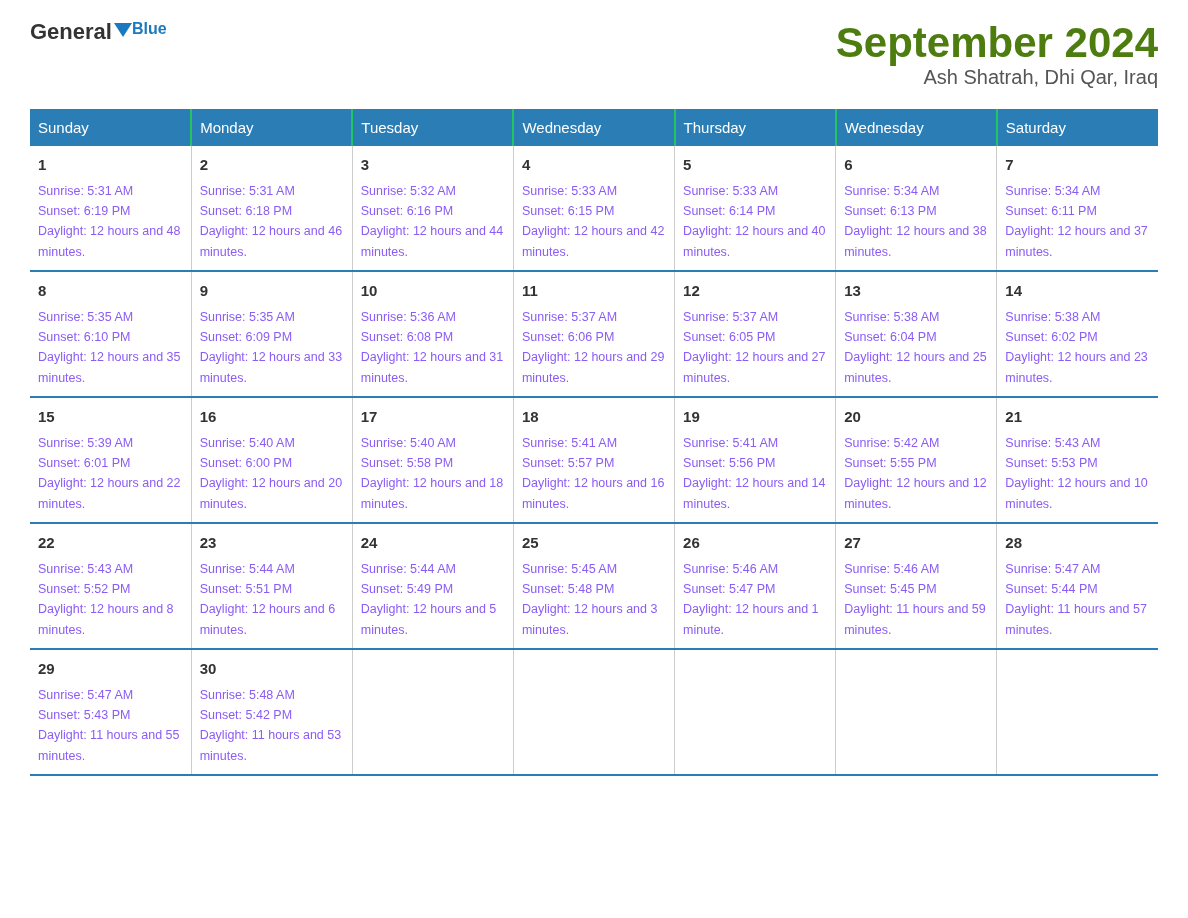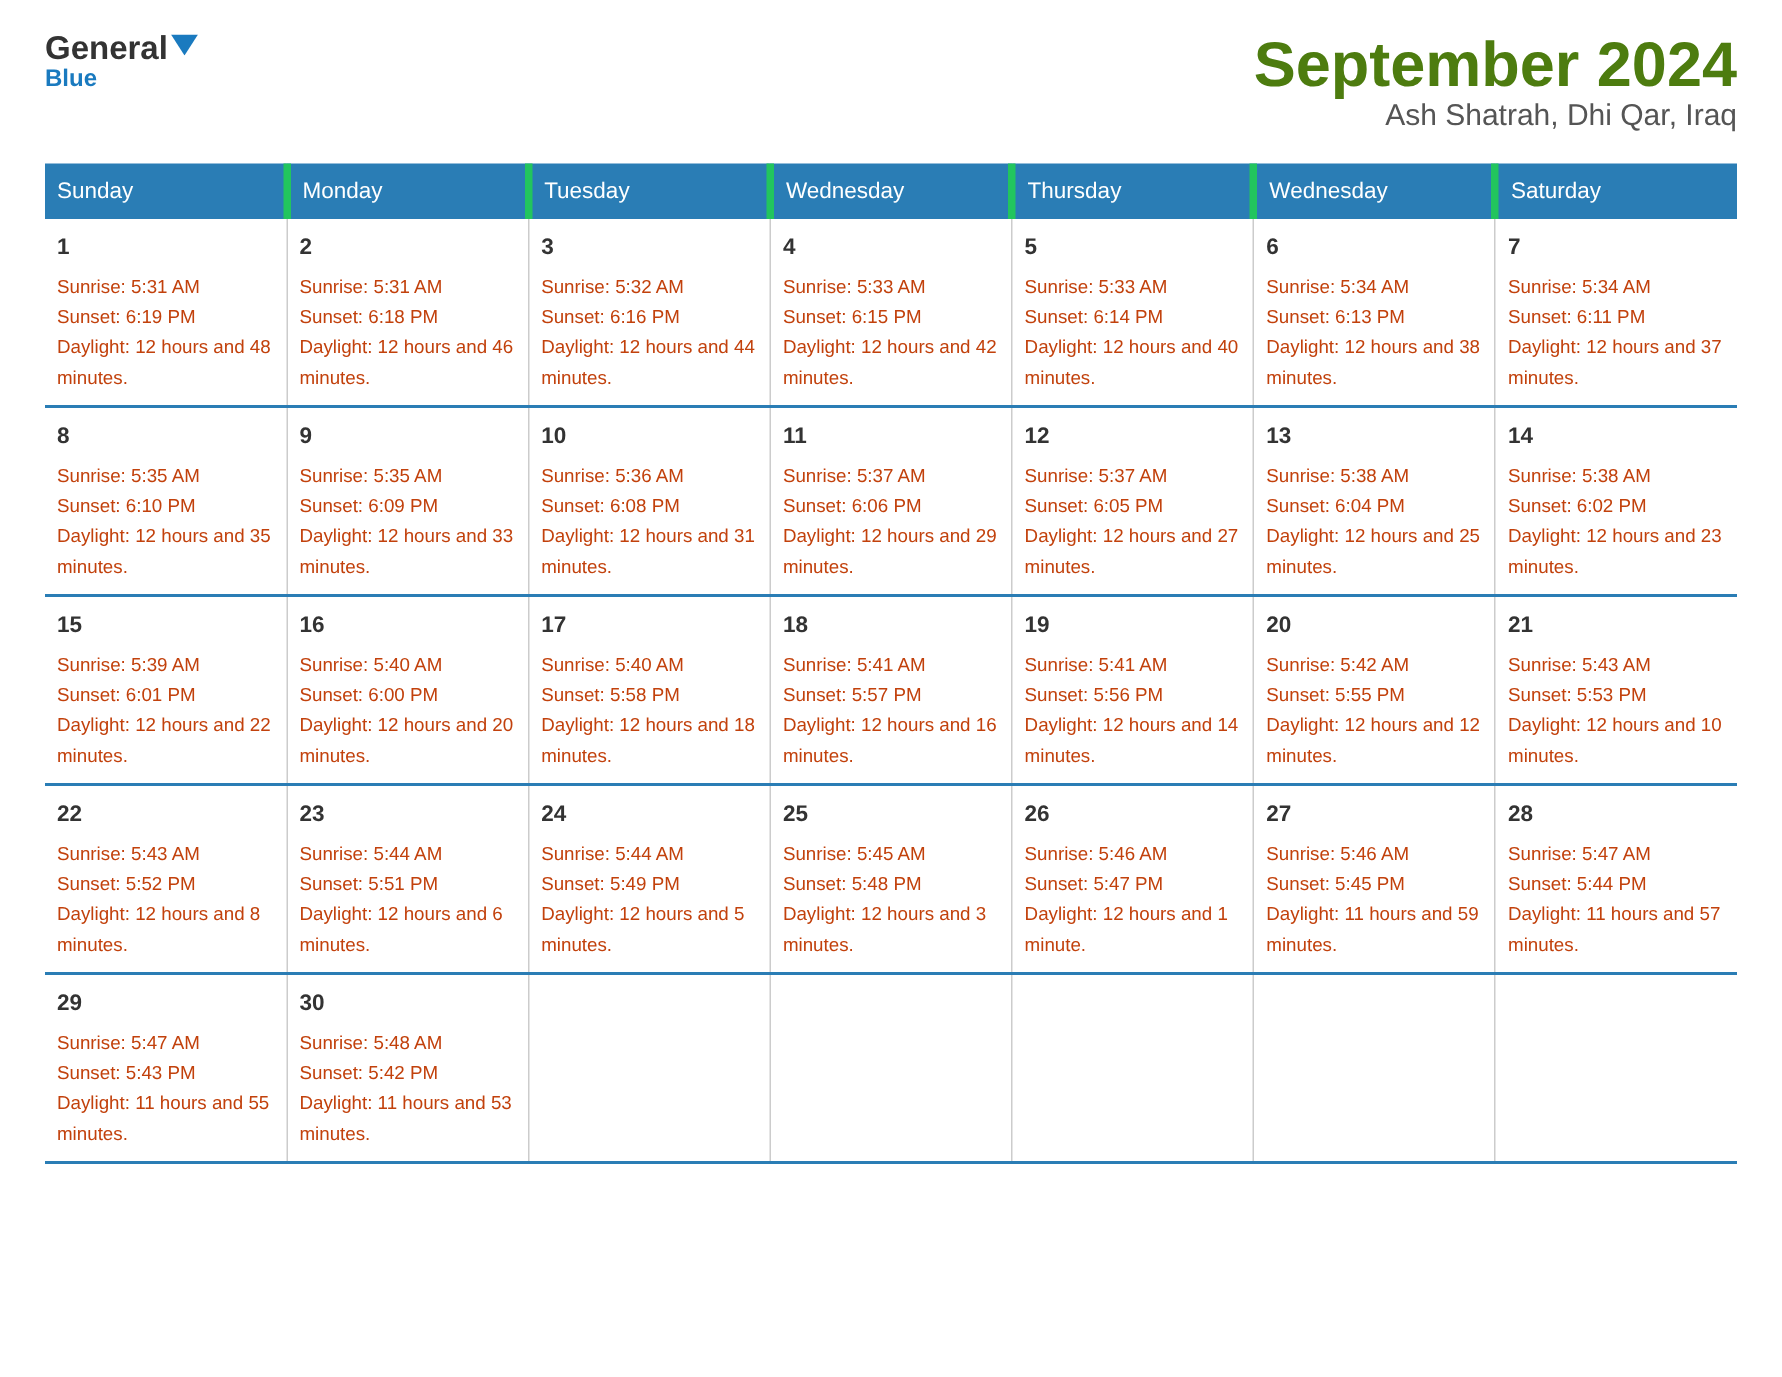--- a/index.html
+++ b/index.html
@@ -10,21 +10,21 @@
       padding: 20px 30px;
     }
     .header {
       display: flex;
       justify-content: space-between;
       align-items: flex-start;
       margin-bottom: 20px;
     }
     .logo {
       display: flex;
-      flex-direction: column;
+      flex-direction: row;
       align-items: flex-start;
     }
     .logo-general {
       font-size: 22px;
       font-weight: bold;
       color: #333;
       line-height: 1.1;
     }
     .logo-blue {
       font-size: 16px;
@@ -57,21 +57,21 @@
     }
     thead tr {
       background-color: #2a7db5;
       color: #fff;
     }
     thead th {
       padding: 10px 8px;
       text-align: left;
       font-size: 15px;
       font-weight: normal;
-      border-right: 5px solid #22c55e;
+      border-right: 2px solid #22c55e;
     }
     thead th:last-child {
       border-right: none;
     }
     tbody tr {
       border-bottom: 2px solid #2a7db5;
     }
     tbody td {
       padding: 8px 8px;
       vertical-align: top;
@@ -83,21 +83,21 @@
       border-right: none;
     }
     .day-num {
       font-size: 15px;
       font-weight: bold;
       display: block;
       margin-bottom: 4px;
     }
     .cell-info {
       font-size: 12.5px;
-      color: #c2410c;
+      color: #8b5cf6;
       line-height: 1.55;
     }
   </style>
 </head>
 <body>
 
 <div class="header">
   <div class="logo">
     <div class="logo-text-row">
       <span class="logo-general">General</span>

